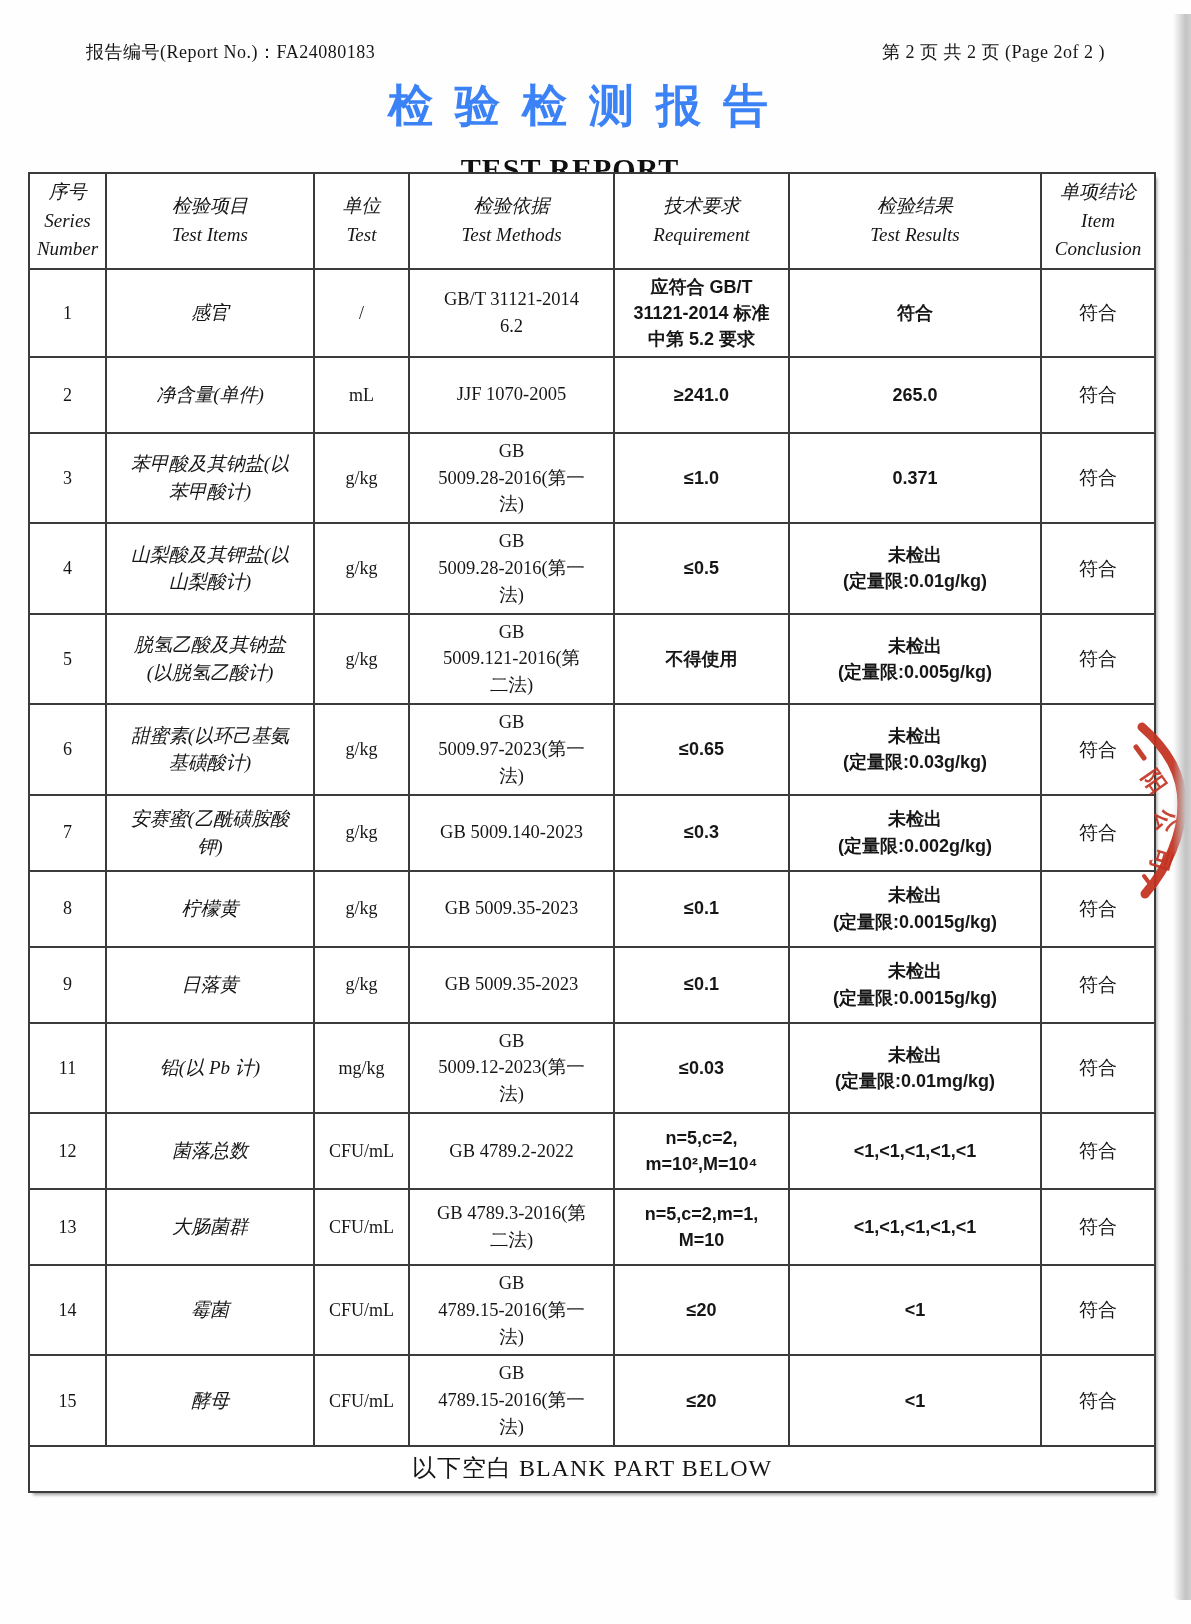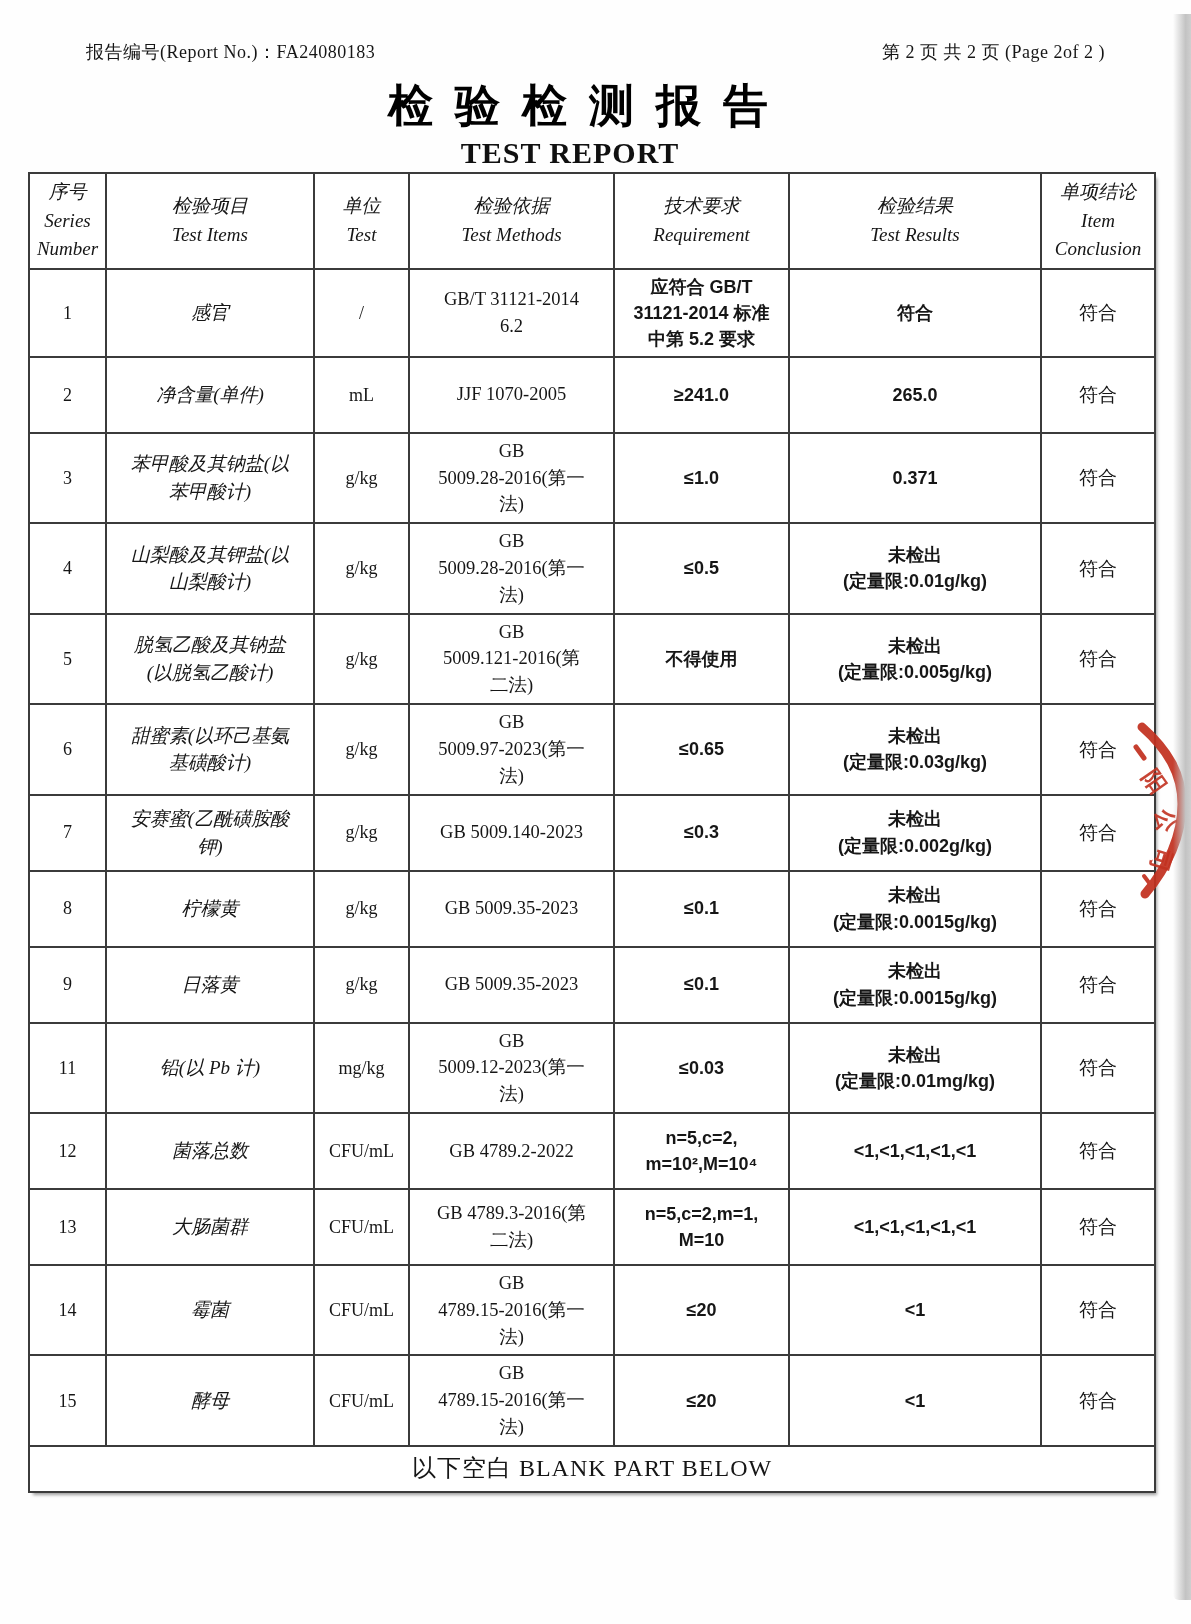--- a/index.html
+++ b/index.html
@@ -19,24 +19,24 @@
     display:flex;justify-content:space-between;align-items:baseline;
     font-size:18px;letter-spacing:.5px;margin-left:24px;
   }
   .page-head .right{font-size:18px;}
 
   
   .title-block{position:absolute;top:76px;left:0;width:1140px;text-align:center;}
   .title-zh{
     font-size:45px;font-weight:bold;letter-spacing:22px;
     padding-left:38px; 
-    color:#000000;
+    color:#3b82f6;
   }
   .title-en{
-    font-size:30px;font-weight:bold;letter-spacing:1px;margin-top:0;
+    font-size:30px;font-weight:bold;letter-spacing:1px;margin-top:16px;
     color:#101010;
   }
 
   
   table.report{
     position:absolute;top:172px;left:28px;
     width:1126px;
     border-collapse:collapse;table-layout:fixed;
     background:#fff;
     box-shadow:3px 4px 3px -2px #9f9f9f;

